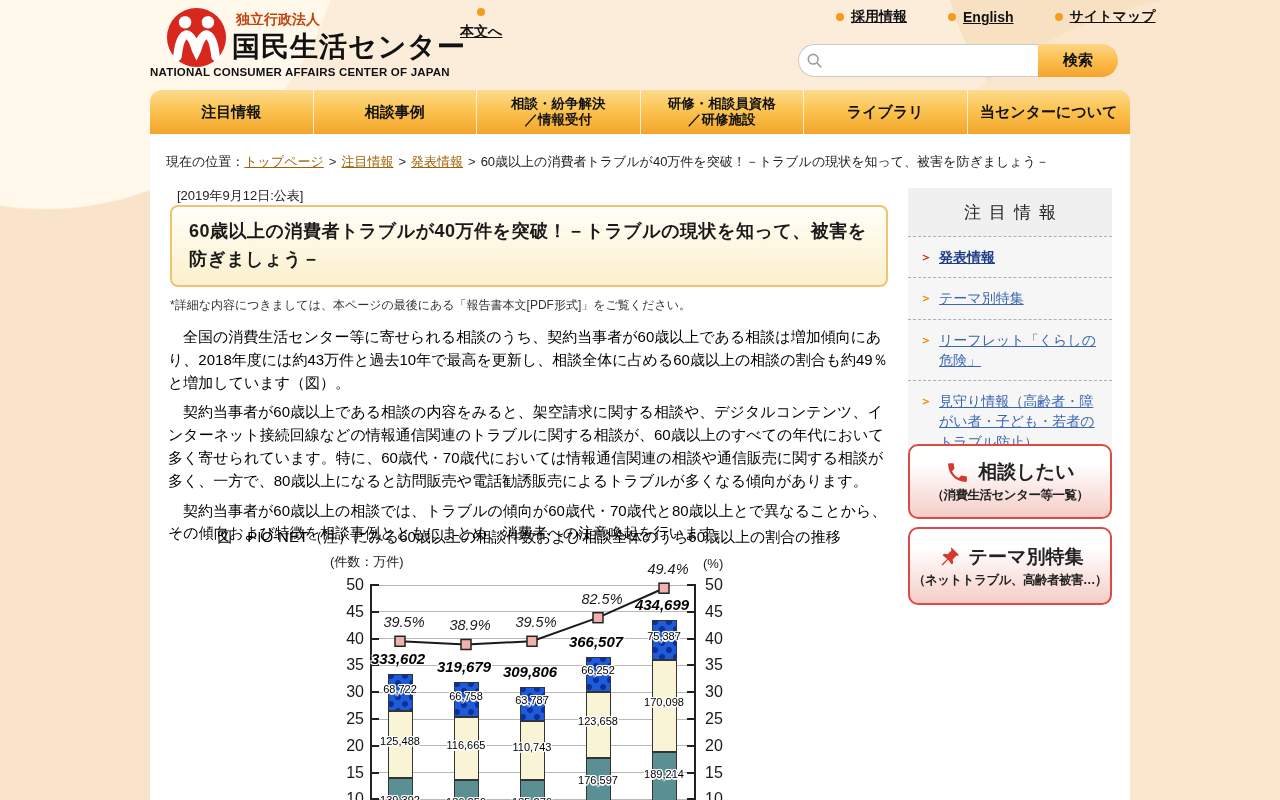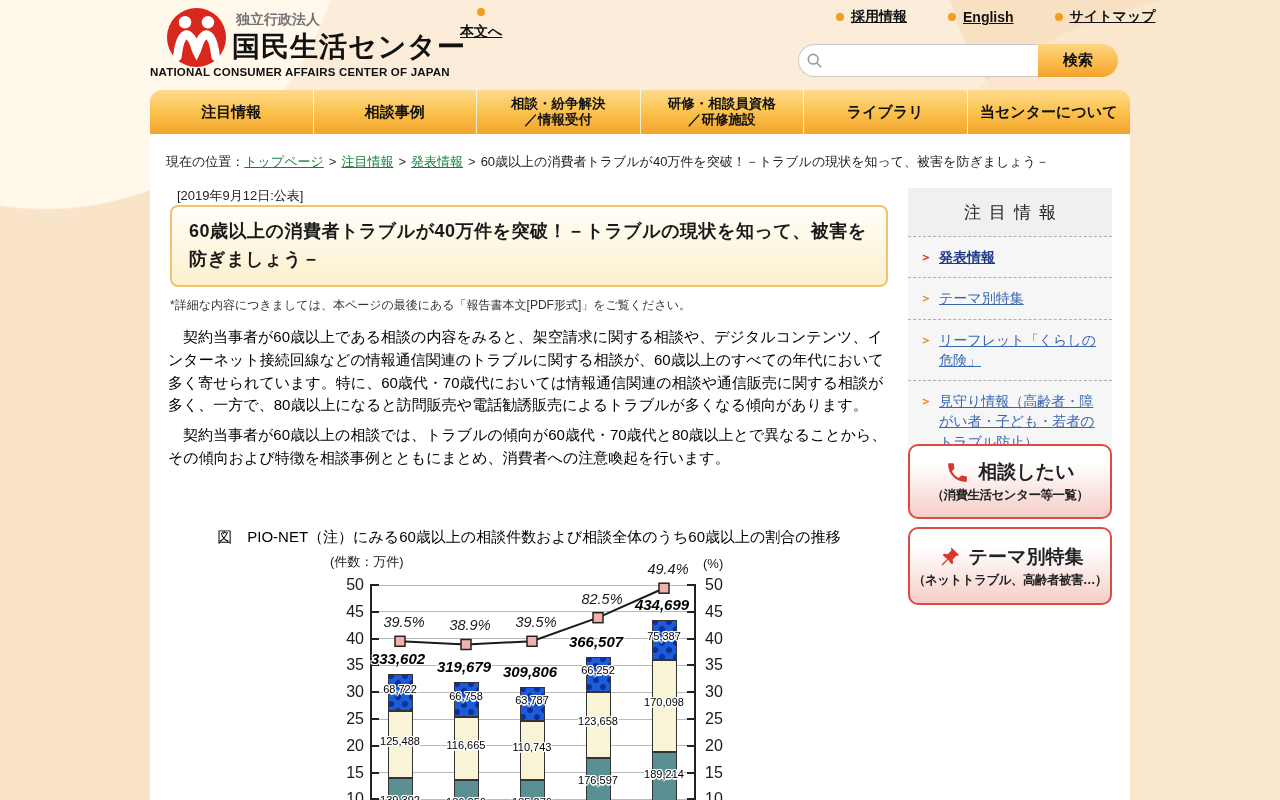--- a/index.html
+++ b/index.html
@@ -13,21 +13,21 @@
       radial-gradient(circle 170px at 160px 850px, #F8DFC2 99.4%, transparent 100%),
       radial-gradient(circle 430px at 1250px 420px,#FAE7CE 99.4%, transparent 100%),
       radial-gradient(circle 270px at 1210px -70px,#F8E1C3 99.4%, transparent 100%);
     position:relative; color:#111;
   }
   #page{ position:absolute; inset:0; }
   .abs{ position:absolute; }
 
   
   .logo-circle{ left:166px; top:7px; width:61px; height:61px; }
-  .org-small{ left:236px; top:11px; font-size:14px; font-weight:bold; color:#737373; }
+  .org-small{ left:236px; top:11px; font-size:14px; font-weight:bold; color:#c2410c; }
   .org-name{ left:232px; top:28px; font-size:28px; font-weight:bold; letter-spacing:1px; color:#111; }
   .org-en{ left:150px; top:66px; font-size:11.5px; font-weight:bold; letter-spacing:.2px; color:#111; }
   .toplink{ font-size:14px; font-weight:bold; color:#111; text-decoration:underline; cursor:pointer; }
   .bullet{ width:8px; height:8px; border-radius:50%; background:#F49C1C; display:inline-block; }
   .skip{ left:460px; top:9px;flex-direction:column; }
   .tl-row{ top:8px; display:flex; align-items:center; gap:7px; }
   .search-input{ left:798px; top:44px; width:240px; height:33px; background:#fff;
     border:1px solid #C9C9C9; border-right:none; border-radius:17px 0 0 17px; padding:0 8px 0 32px;
     font-size:14px; outline:none; }
   .search-btn{ left:1038px; top:44px; width:80px; height:33px; border:none; cursor:pointer;
@@ -41,21 +41,21 @@
     border-radius:12px 12px 0 0; overflow:hidden; }
   .nav .tab{ flex:1 1 0; display:flex; align-items:center; justify-content:center; text-align:center;
     font-size:15px; font-weight:bold; color:#111; white-space:pre-line; line-height:1.15; cursor:pointer; }
   .nav .tab + .tab{ border-left:1px solid rgba(255,255,255,.75); }
   .nav .tab.small{ font-size:13.5px; }
 
   
   .panel{ left:150px; top:134px; width:980px; height:666px; background:#fff; }
 
   .crumbs{ left:166px; top:153px; font-size:13px; color:#222; width:950px; }
-  .crumbs a{ color:#15803d; text-decoration:underline; cursor:pointer; }
+  .crumbs a{ color:#a16207; text-decoration:underline; cursor:pointer; }
   .crumbs .sep{ margin:0 5px; color:#333; }
 
   .date{ left:177px; top:187px; font-size:13px; color:#222; }
   .title-box{ left:170px; top:205px; width:718px; min-height:76px;
     border:2px solid #F2C36E; border-radius:8px;
     background:linear-gradient(#FFFEF8,#FCF0CC); padding:11px 17px;
     font-size:18px; font-weight:bold; line-height:1.55; color:#1a1a1a; letter-spacing:.5px; }
   .note{ left:170px; top:297px; font-size:12px; color:#333; }
 
   .paras{ left:168px; top:326px; width:722px; font-size:15px; line-height:22.8px; color:#000; }
@@ -159,20 +159,21 @@
 
   <div class="abs crumbs" id="crumbs"><span>現在の位置：</span><a>トップページ</a><span class="sep">&gt;</span><a>注目情報</a><span class="sep">&gt;</span><a>発表情報</a><span class="sep">&gt;</span><span>60歳以上の消費者トラブルが40万件を突破！－トラブルの現状を知って、被害を防ぎましょう－</span></div>
 
   <div class="abs date">[2019年9月12日:公表]</div>
 
   <div class="abs title-box">60歳以上の消費者トラブルが40万件を突破！－トラブルの現状を知って、被害を防ぎましょう－</div>
 
   <div class="abs note">*詳細な内容につきましては、本ページの最後にある「報告書本文[PDF形式]」をご覧ください。</div>
 
   <div class="abs paras" id="paras">
+      <p>　全国の消費生活センター等に寄せられる相談のうち、契約当事者が60歳以上である相談は増加傾向にあり、2018年度には約43万件と過去10年で最高を更新し、相談全体に占める60歳以上の相談の割合も約49％と増加しています（図）。</p>
       <p>　契約当事者が60歳以上である相談の内容をみると、架空請求に関する相談や、デジタルコンテンツ、インターネット接続回線などの情報通信関連のトラブルに関する相談が、60歳以上のすべての年代において多く寄せられています。特に、60歳代・70歳代においては情報通信関連の相談や通信販売に関する相談が多く、一方で、80歳以上になると訪問販売や電話勧誘販売によるトラブルが多くなる傾向があります。</p>
       <p>　契約当事者が60歳以上の相談では、トラブルの傾向が60歳代・70歳代と80歳以上とで異なることから、その傾向および特徴を相談事例とともにまとめ、消費者への注意喚起を行います。</p>
     </div>
 
   <div class="abs fig-caption">図　PIO-NET（注）にみる60歳以上の相談件数および相談全体のうち60歳以上の割合の推移</div>
 
   <div class="abs" id="chart">
       <div class="unit" style="left: 0px; top: 0px;">(件数：万件)</div>
       <div class="unit" style="left: 373px; top: 3px;">(%)</div>
       <div class="grid" style="left: 41px; top: 31.5px; width: 324px;"></div>

